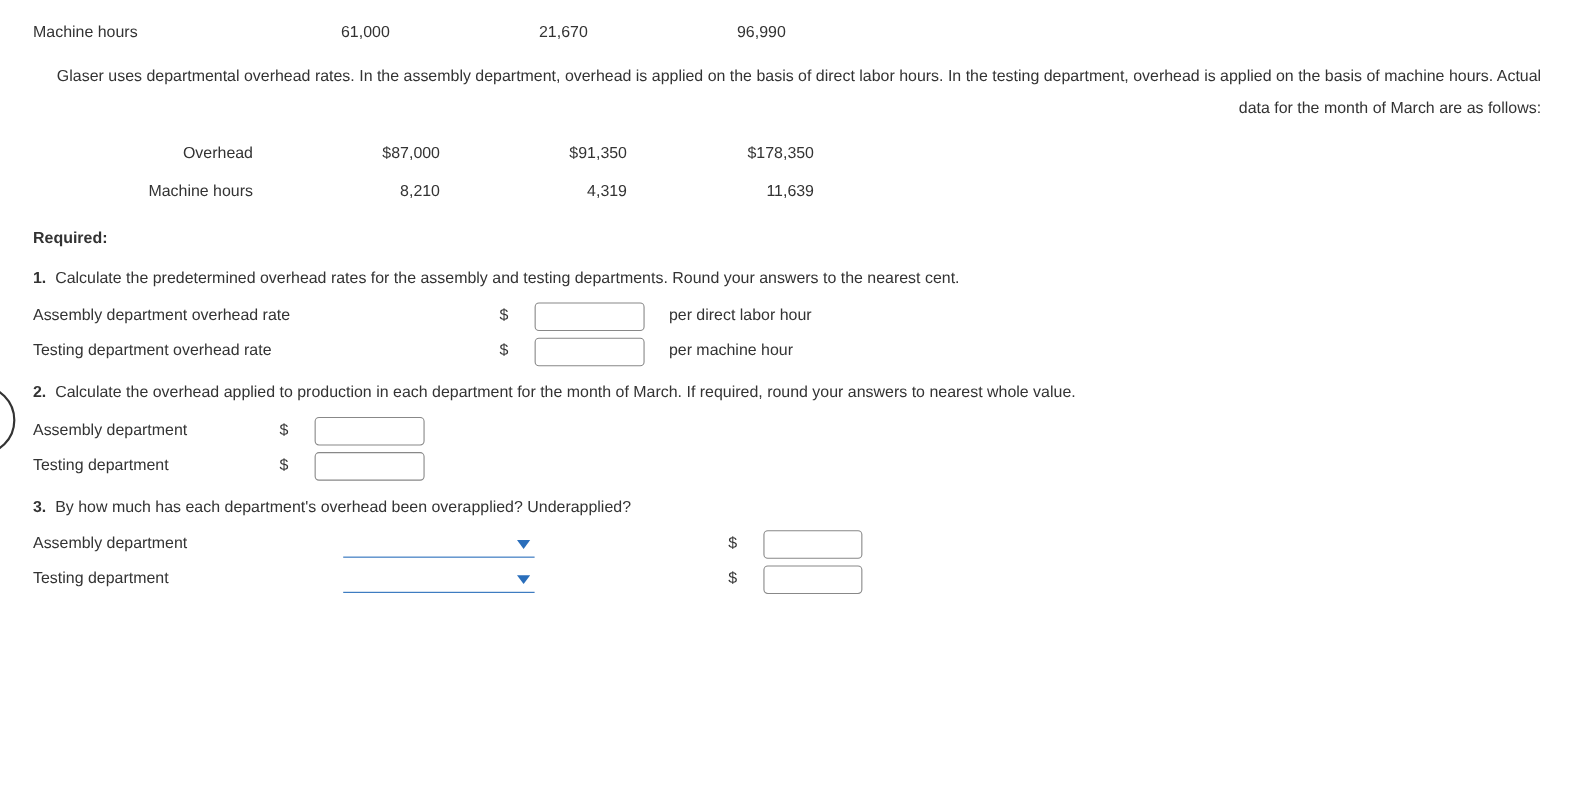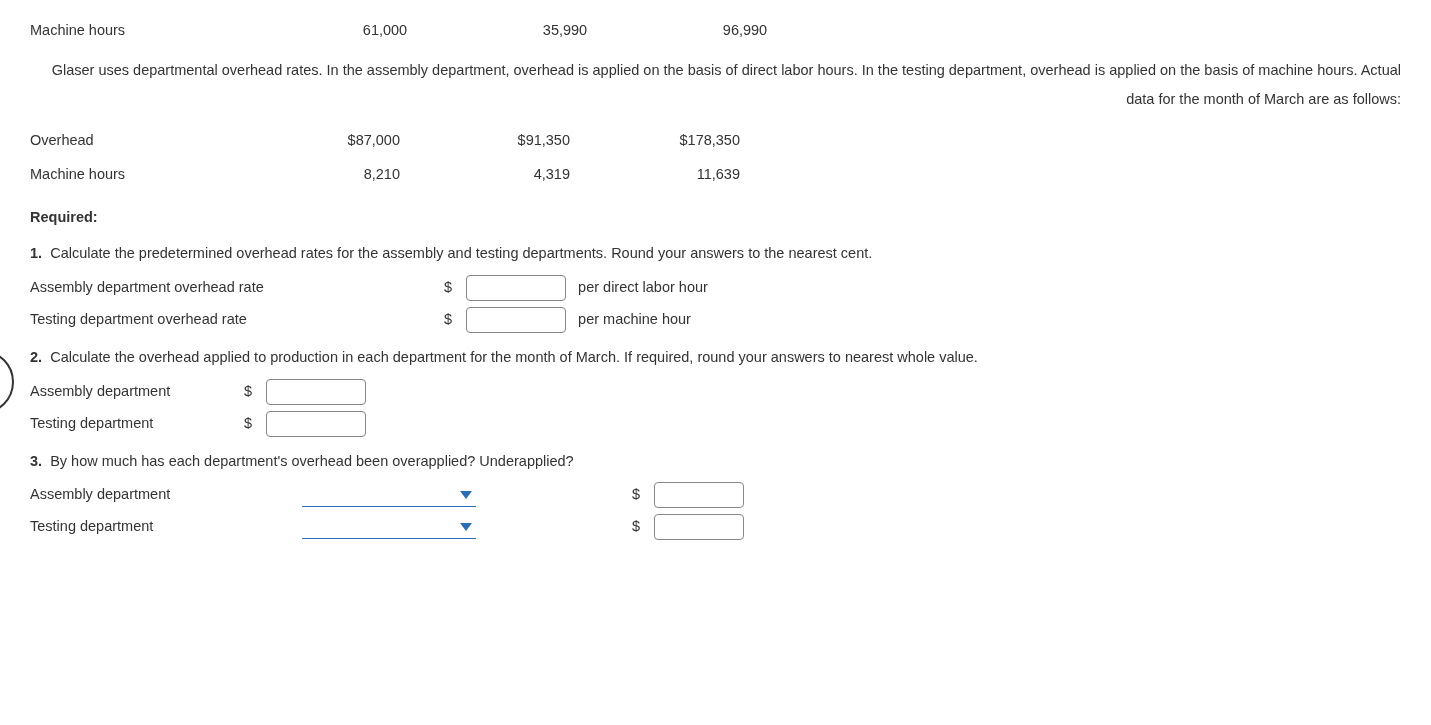--- a/index.html
+++ b/index.html
@@ -10,42 +10,42 @@
     padding: 20px 30px;
     line-height: 1.5;
     background: #fff;
   }
   .top-row {
     display: grid;
     grid-template-columns: 250px 150px 150px 150px;
     margin-bottom: 14px;
     column-gap: 30px;
   }
-  .top-row .num { text-align: center; }
+  .top-row .num { text-align: left; }
   .intro { margin: 12px 0 4px 0; line-height: 2.0; text-align: right; }
   .data-table {
     border-collapse: collapse;
     margin: 10px 0 16px 0;
   }
   .data-table th, .data-table td {
     padding: 6px 12px;
     text-align: right;
     font-weight: normal;
   }
   .data-table th { font-weight: bold; }
-  .data-table .label { text-align: left; width: 200px; padding-left:0;}
+  .data-table .label { text-align: right; width: 200px; padding-left:0;}
   .data-table col.col-v { width: 170px; }
   .data-table thead tr.brow th { border-bottom: 1px solid #333; }
   .req-head { font-weight: bold; margin: 14px 0 10px 0; }
   .q-text { margin: 14px 0 10px 0; }
   .answer-row {
     display: flex;
     align-items: center;
     margin: 6px 0;
-    gap: 12px;
+    gap: 22px;
   }
   .answer-row .alabel { width: 400px; }
   .answer-row.short .alabel { width: 200px; }
   .dollar { padding: 0 2px; }
   input.box {
     border: 1px solid #888;
     border-radius: 4px;
     height: 24px;
     width: 90px;
     padding: 0 4px;
@@ -81,21 +81,21 @@
   .num-list b { font-weight:bold; }
 </style>
 </head>
 <body>
 
 <div class="edge"></div>
 
 <div class="top-row">
   <div>Machine hours</div>
   <div class="num">61,000</div>
-  <div class="num">35,990</div>
+  <div class="num">21,670</div>
   <div class="num">96,990</div>
 </div>
 
 <div class="intro">Glaser uses departmental overhead rates. In the assembly department, overhead is applied on the basis of direct labor hours. In the testing department, overhead is applied on the basis of machine hours. Actual data for the month of March are as follows:</div>
 
 <table class="data-table">
   <colgroup>
     <col>
       <col class="col-v">
       <col class="col-v">

